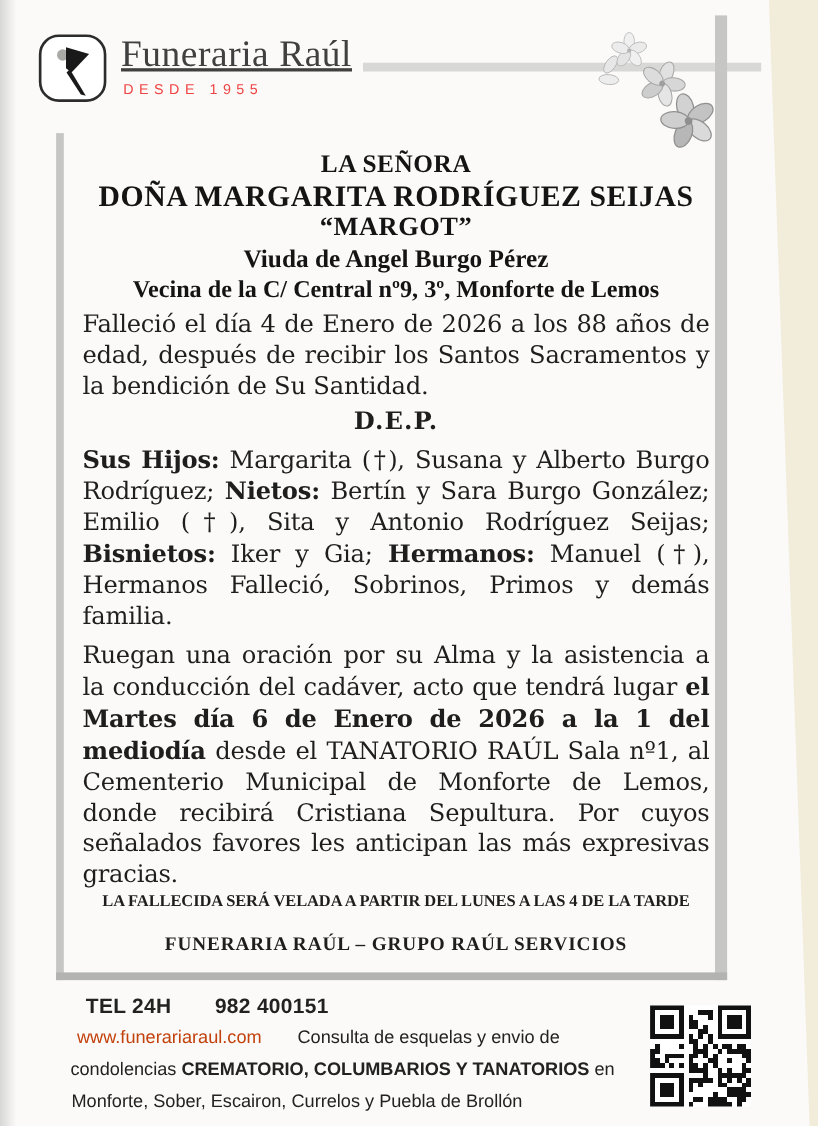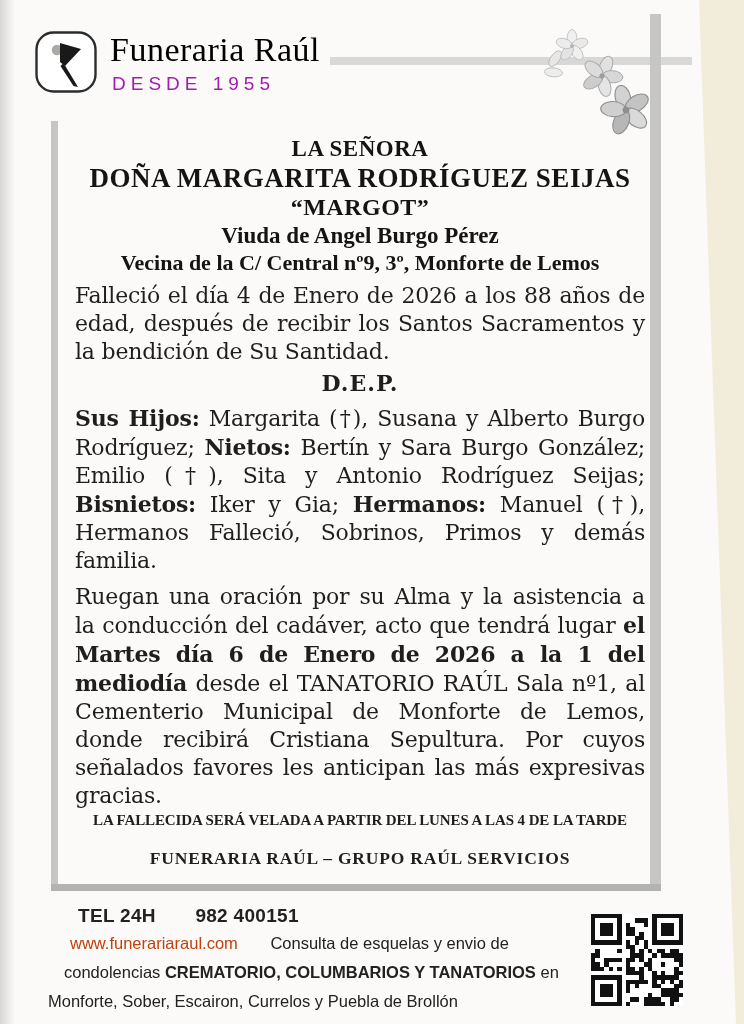--- a/index.html
+++ b/index.html
@@ -12,23 +12,23 @@
     background:#f1edda;clip-path:polygon(2px 0,47px 0,47px 100%,39px 100%);}
   
   .frame-left{position:absolute;left:51px;top:121px;width:7px;height:770px;background:#c6c6c4;}
   .frame-bottom{position:absolute;left:51px;top:884px;width:610px;height:7px;background:#b3b3b1;}
   .frame-right{position:absolute;left:650px;top:14px;width:11px;height:877px;background:#c6c6c4;}
   .rule-arm{position:absolute;left:330px;top:57px;width:362px;height:8px;background:#d8d8d6;}
   
   .logo-row{position:absolute;left:34px;top:30px;display:flex;align-items:flex-start;}
   .brand-text{margin-left:12px;}
   .brand-name{font-family:"Liberation Serif",serif;font-size:34px;line-height:40px;
-    color:#000000;letter-spacing:.5px;}
-  .brand-since{font-family:"Liberation Sans",sans-serif;font-size:19px;letter-spacing:5px;
-    color:#a21caf;margin-top:3px;margin-left:2px;}
+    color:#404040;letter-spacing:.5px;text-decoration:underline;}
+  .brand-since{font-family:"Liberation Sans",sans-serif;font-size:13px;letter-spacing:5px;
+    color:#ef4444;margin-top:3px;margin-left:2px;}
   .flowers{position:absolute;left:520px;top:6px;}
   
   .content{position:absolute;left:59px;top:120px;width:591px;box-sizing:border-box;
     padding:0 5px 0 16px;}
   .t{font-family:"Liberation Serif",serif;font-weight:bold;text-align:center;color:#141414;}
   .t1{font-size:23px;line-height:26px;margin-top:16px;letter-spacing:.5px;}
   .t2{font-size:27px;line-height:33px;letter-spacing:.5px;}
   .t3{font-size:24px;line-height:24px;letter-spacing:.5px;}
   .t4{font-size:23px;line-height:27px;margin-top:3px;}
   .t5{font-size:22px;line-height:27px;}
@@ -46,21 +46,21 @@
   .signature{font-family:"Liberation Serif",serif;font-weight:bold;text-align:center;
     font-size:17.5px;line-height:24px;margin-top:16px;letter-spacing:.8px;}
   
   .footer{position:absolute;left:0;top:903px;width:600px;
     font-family:"Liberation Sans",sans-serif;color:#222;}
   .f-line1{padding-left:78px;font-size:19px;font-weight:bold;line-height:26px;letter-spacing:.3px;}
   .f-line1 .tel-number{margin-left:34px;}
   .f-line2{padding-left:70px;font-size:16.5px;line-height:29px;}
   .f-line2 .website{color:#c2410c;margin-right:28px;}
   .f-line3{padding-left:64px;font-size:16.5px;line-height:29px;}
-  .f-line4{padding-left:48px;font-size:16.5px;line-height:29px;}
+  .f-line4{padding-left:65px;font-size:16.5px;line-height:29px;}
   .qr{position:absolute;left:591px;top:914px;width:92px;height:92px;}
 </style>
 </head>
 <body>
 
 <div class="page">
 
   <div class="edge-left"></div>
   <div class="edge-right"></div>
 

